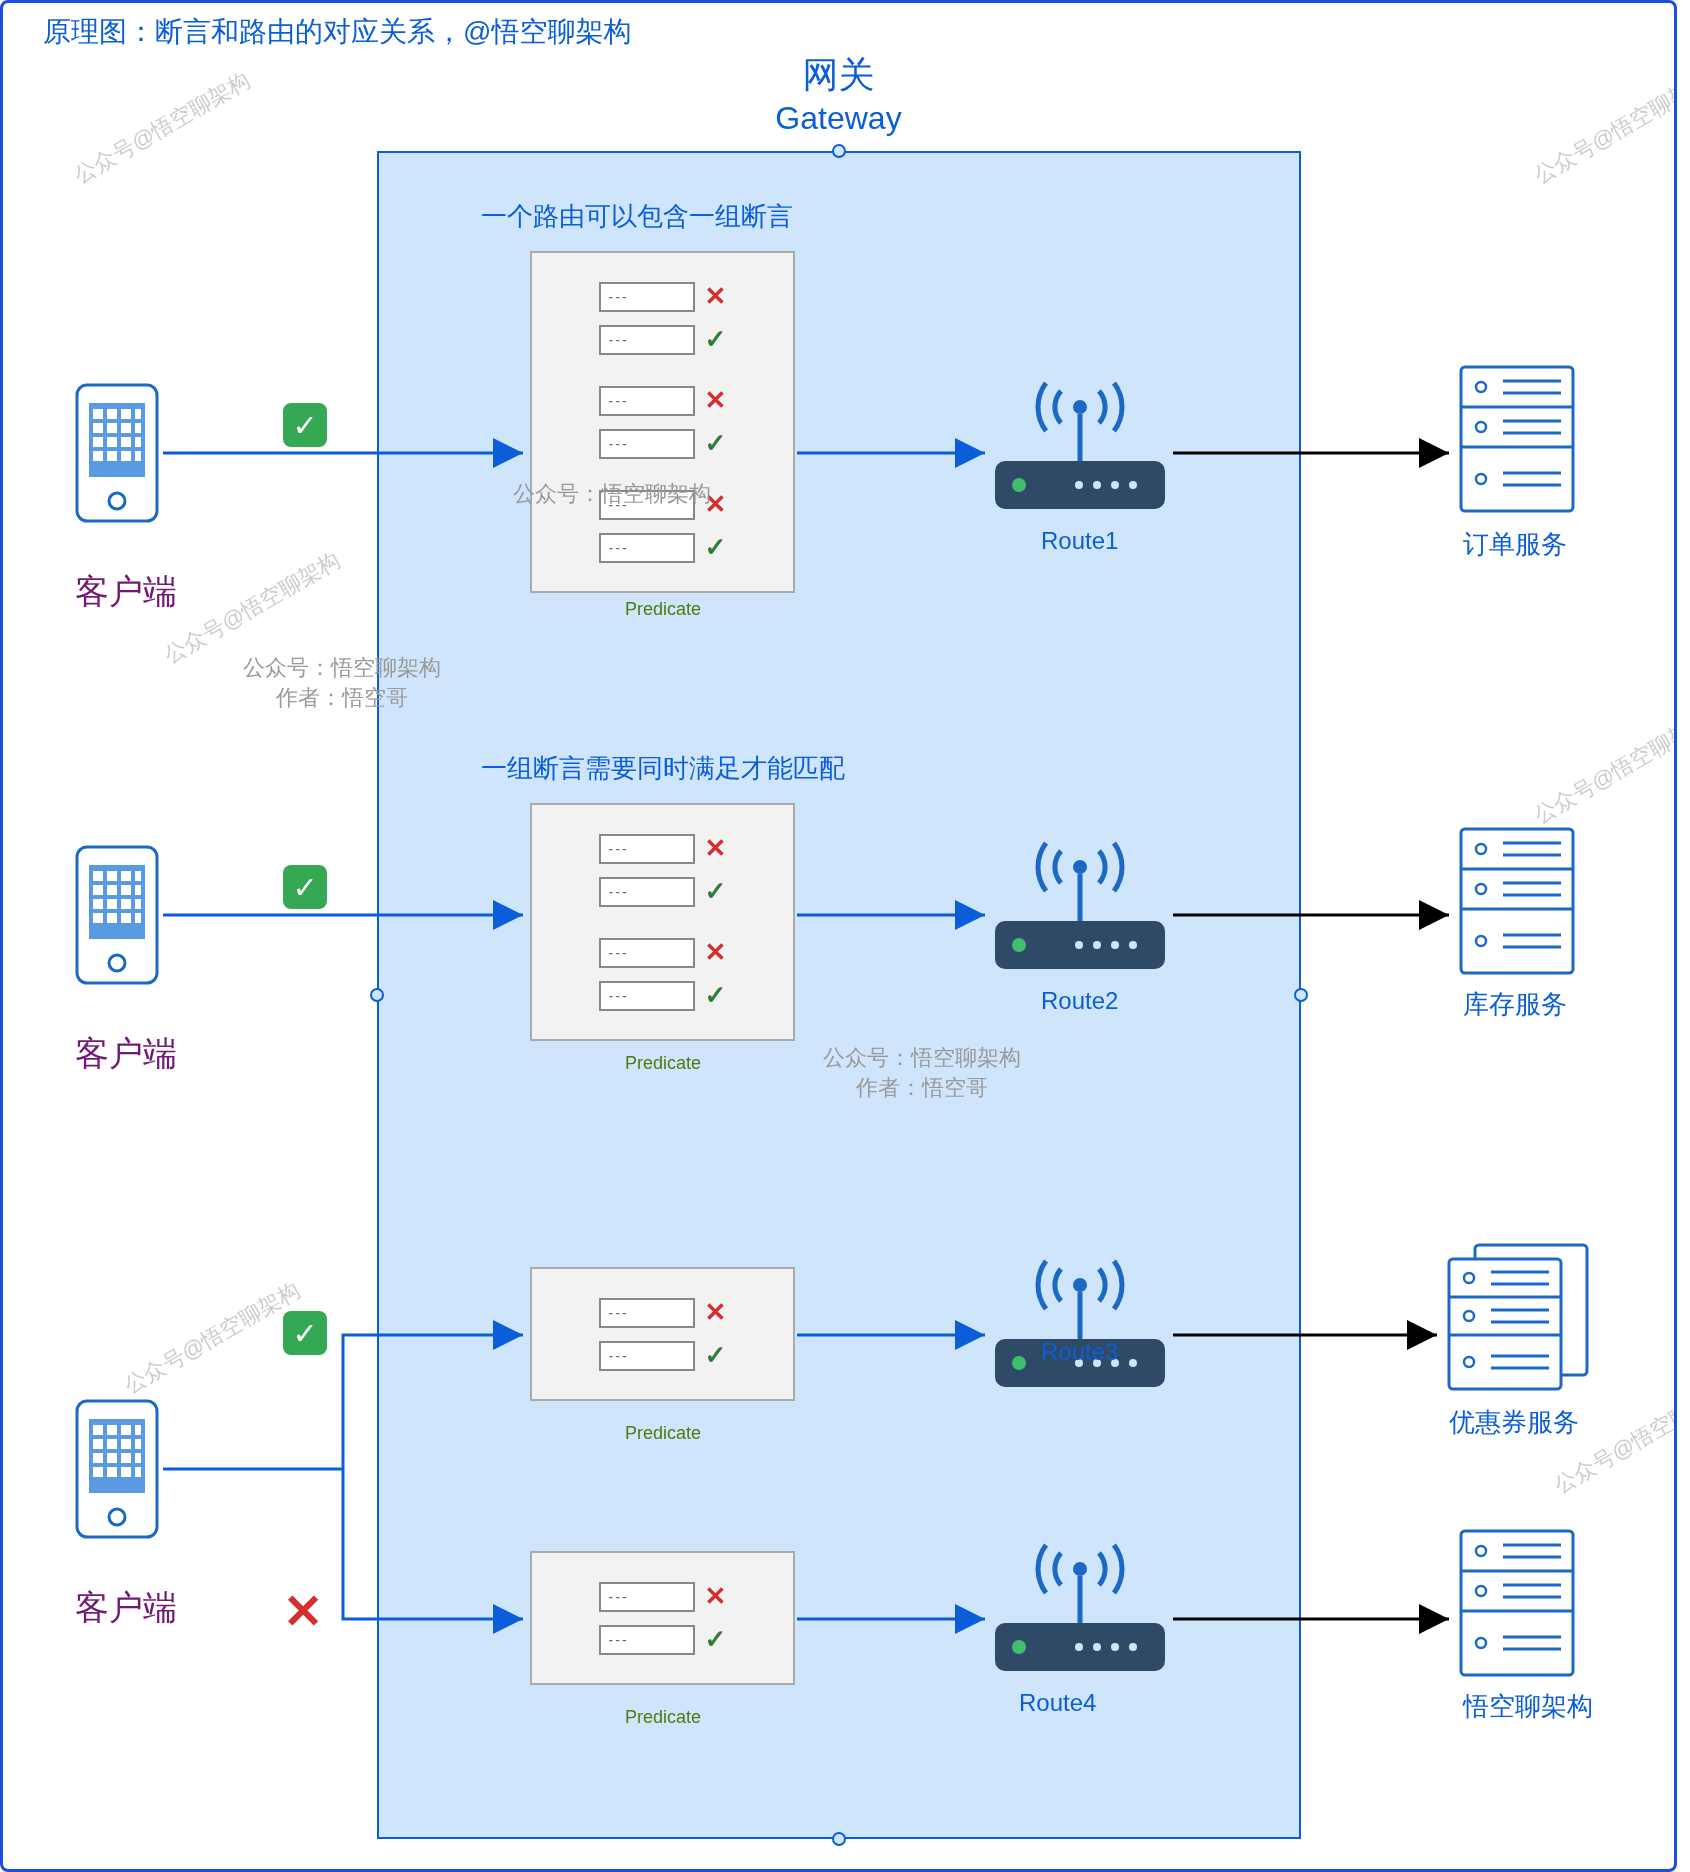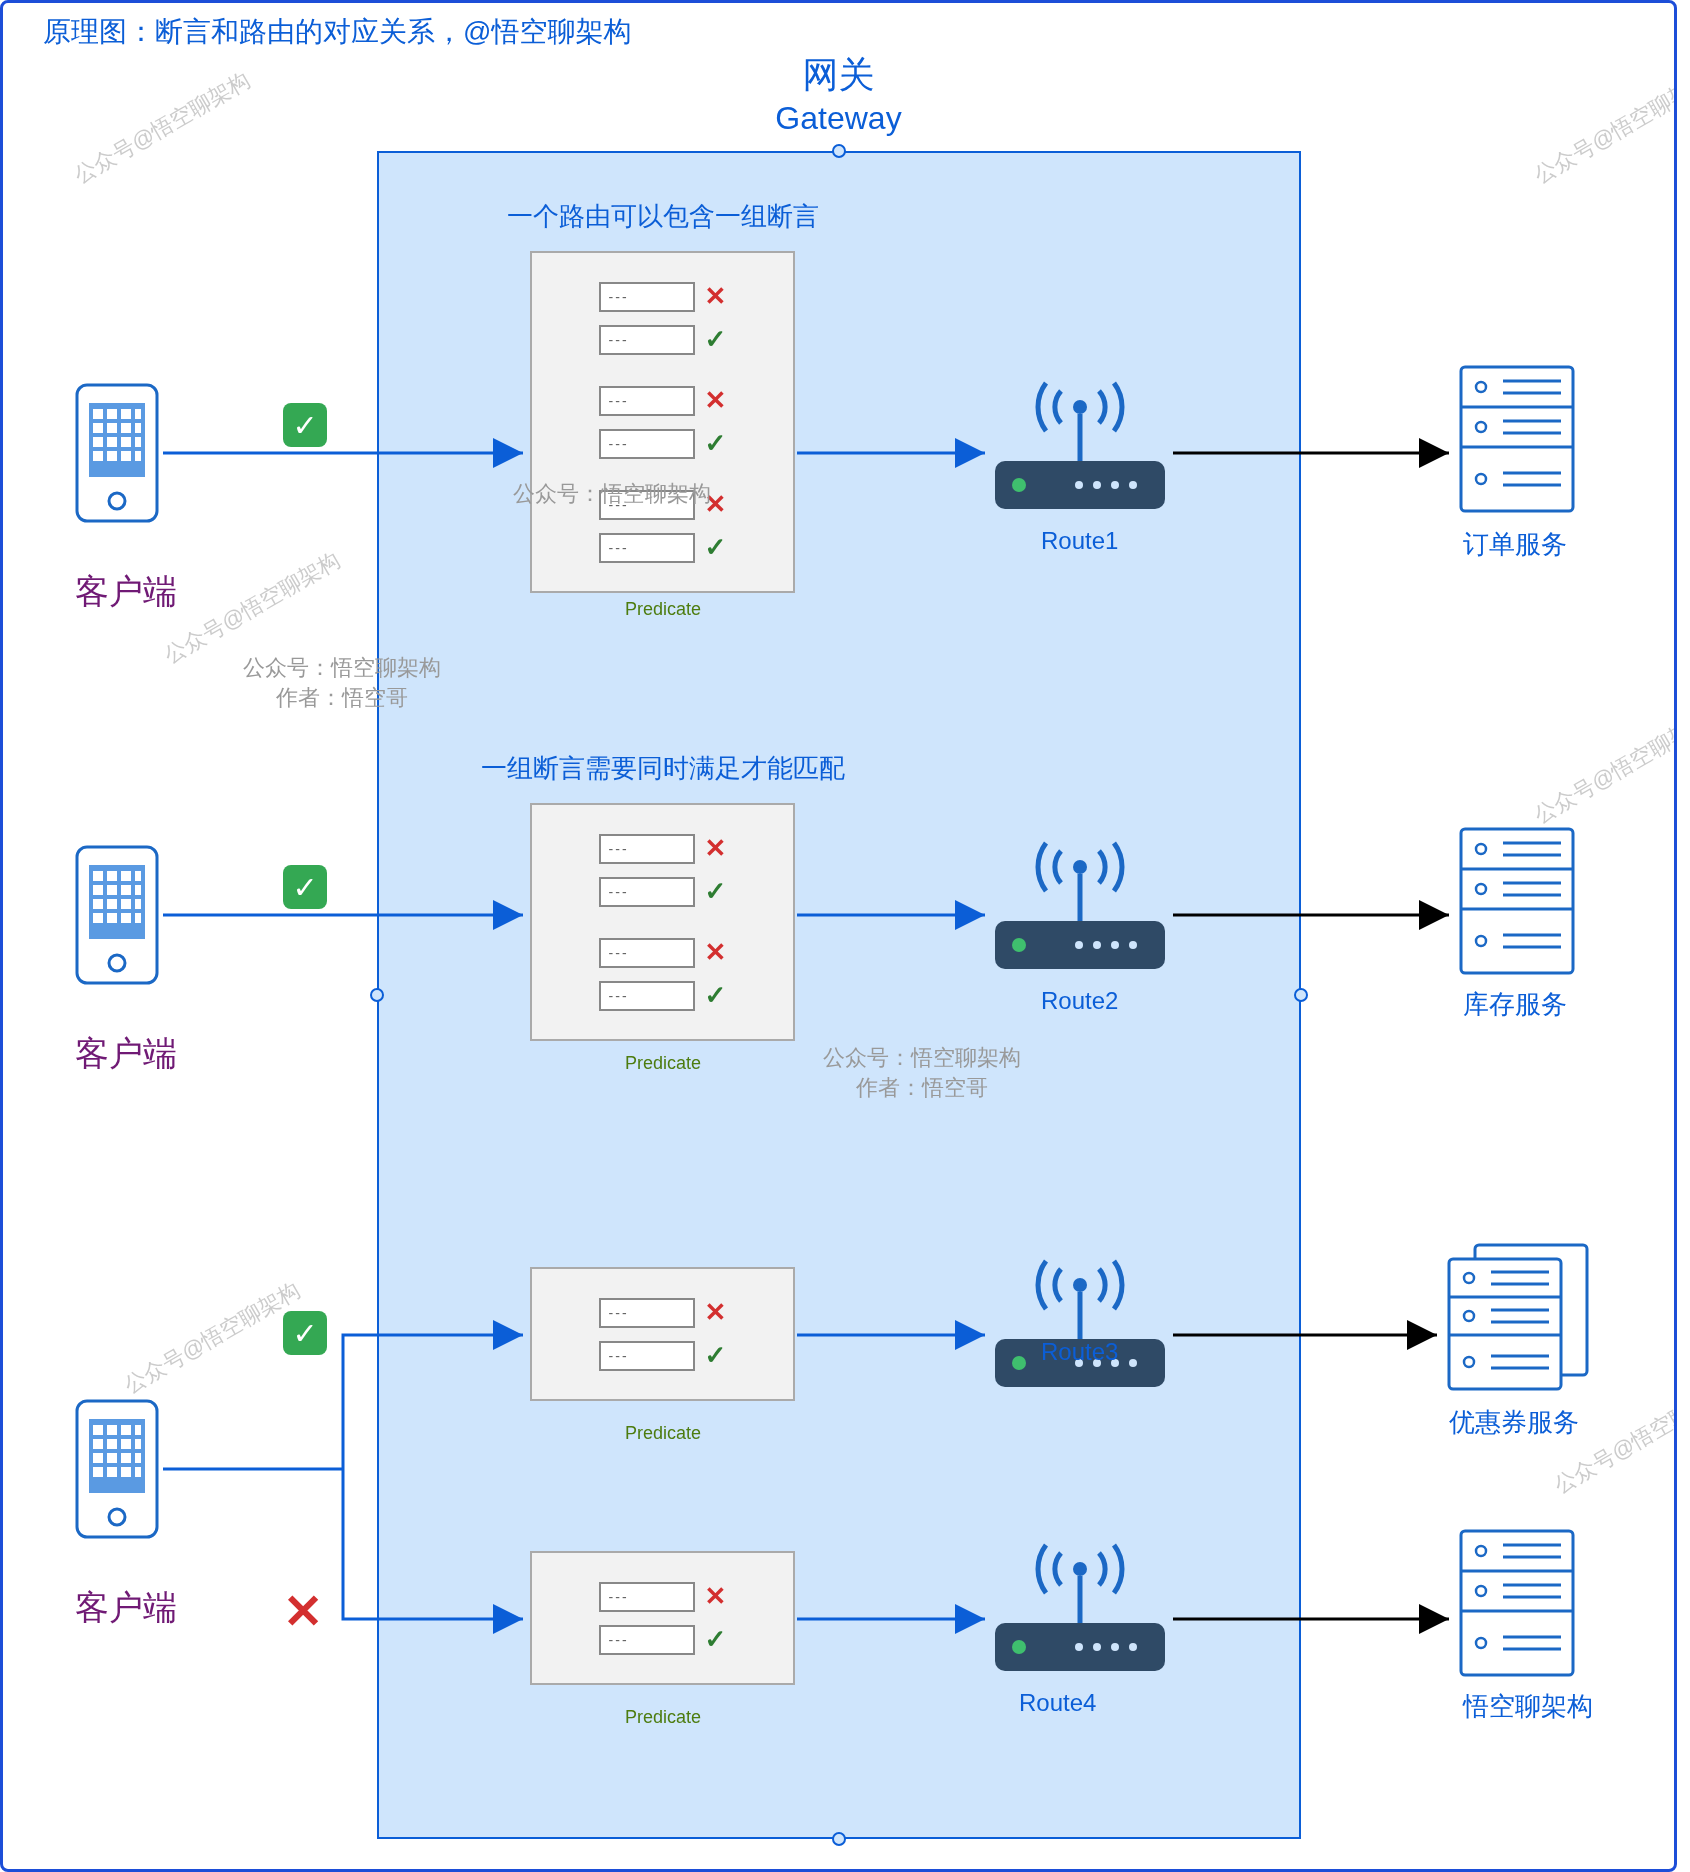--- a/index.html
+++ b/index.html
@@ -39,21 +39,21 @@
     <div>网关</div>
     <div class="sub">Gateway</div>
   </div>
 
   <div class="gateway-box"></div>
   <div class="gateway-handle" style="top:141px; left:829px;"></div>
   <div class="gateway-handle" style="top:1829px; left:829px;"></div>
   <div class="gateway-handle" style="top:985px; left:367px;"></div>
   <div class="gateway-handle" style="top:985px; left:1291px;"></div>
 
-  <div class="section-title" style="top:196px; left:660px;">一个路由可以包含一组断言</div>
+  <div class="section-title" style="top:196px; left:634px;">一个路由可以包含一组断言</div>
   <div class="predicate-box" style="top:248px; left:527px; padding:22px 0;">
     <div class="pred-row">
         <div class="dash-field">---</div>
         <span class="mark x">✕</span>
       </div>
     <div class="pred-row">
         <div class="dash-field">---</div>
         <span class="mark c">✓</span>
       </div>
     <div class="pred-gap"></div>

